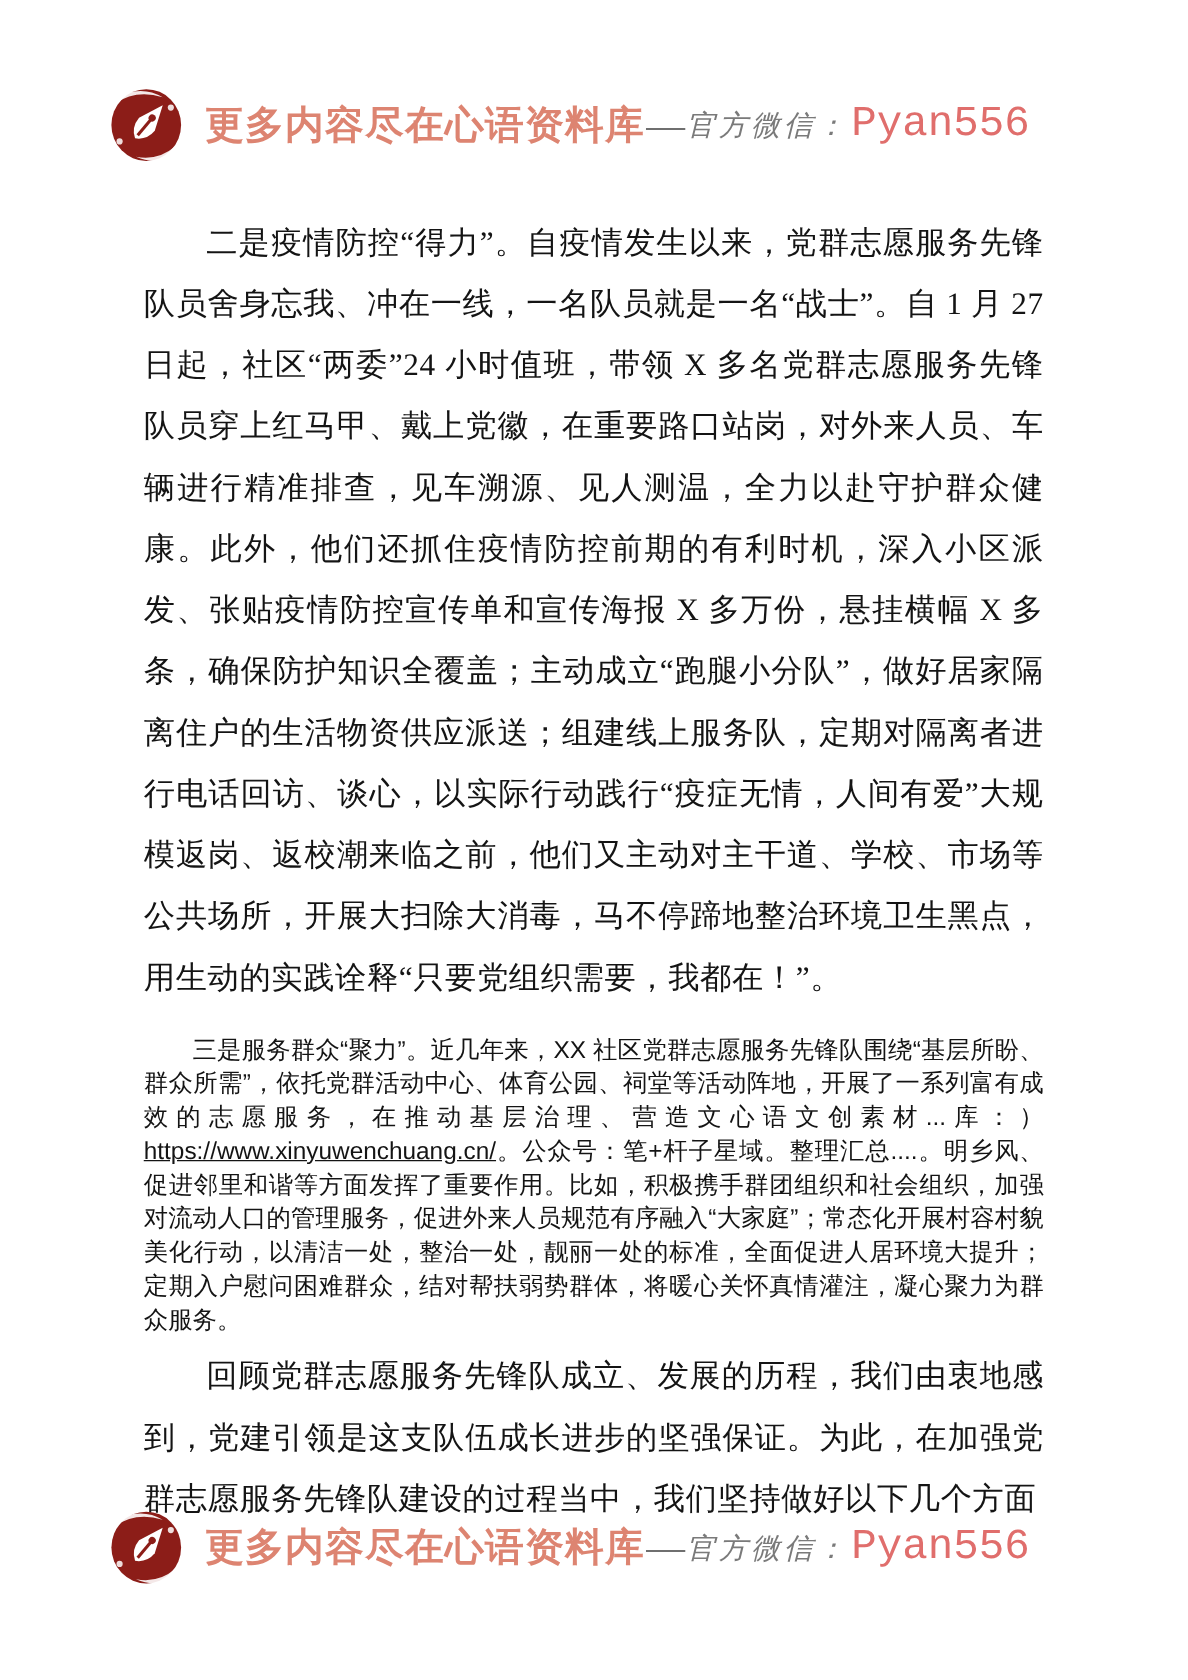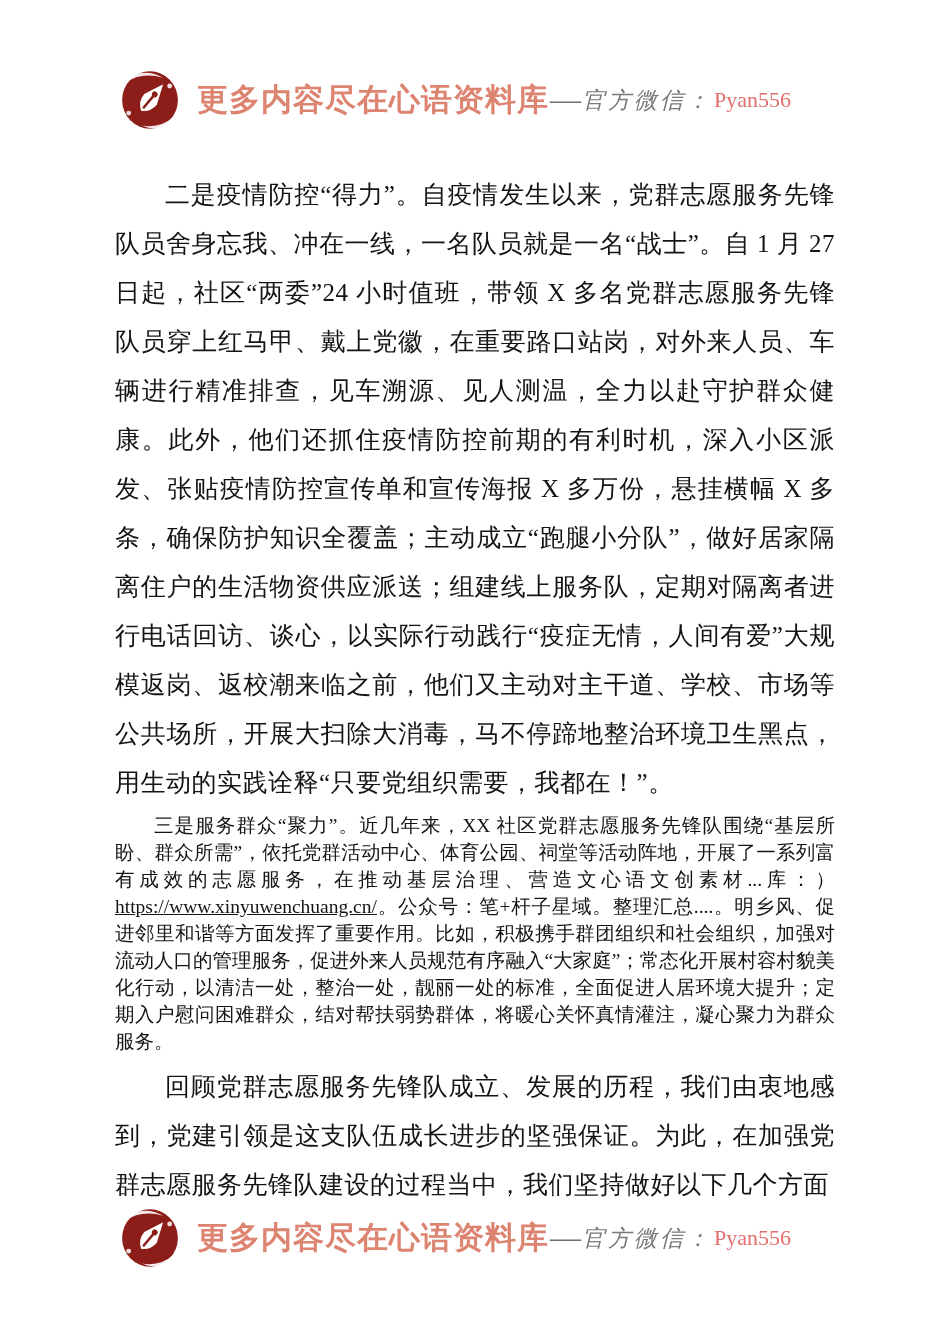--- a/index.html
+++ b/index.html
@@ -44,23 +44,23 @@
     margin: 0 1px;
   }
   .banner .label-text {
     font-size: 23px;
     color: #7a7a7a;
     font-style: italic;
     letter-spacing: 3px;
     font-family: "Liberation Serif", "DejaVu Serif", serif;
   }
   .banner .wechat-id {
-    font-size: 22px;
+    font-size: 34px;
     color: #e06e6c;
-    font-family: Liberation Serif, serif;
+    font-family: Liberation Mono, monospace;
     margin-left: 2px;
   }
 
   
   .doc-body {
     position: absolute;
     top: 170px;
     left: 115px;
     width: 720px;
   }
@@ -74,22 +74,22 @@
     letter-spacing: 0.5px;
     font-family: "Liberation Serif", "DejaVu Serif", serif;
     color: #141414;
   }
   p.small {
     font-size: 19.5px;
     line-height: 27px;
     text-align: justify;
     text-align-last: left;
     text-indent: 2em;
-    margin: 5px 0 7px;
-    font-family: Liberation Serif, serif;
+    margin: 20px 0 7px;
+    font-family: Liberation Sans, sans-serif;
     color: #141414;
   }
   .run-underline { text-decoration: underline; }
 </style>
 </head>
 <body>
 
 <div class="page">
 
   <div class="banner header">

